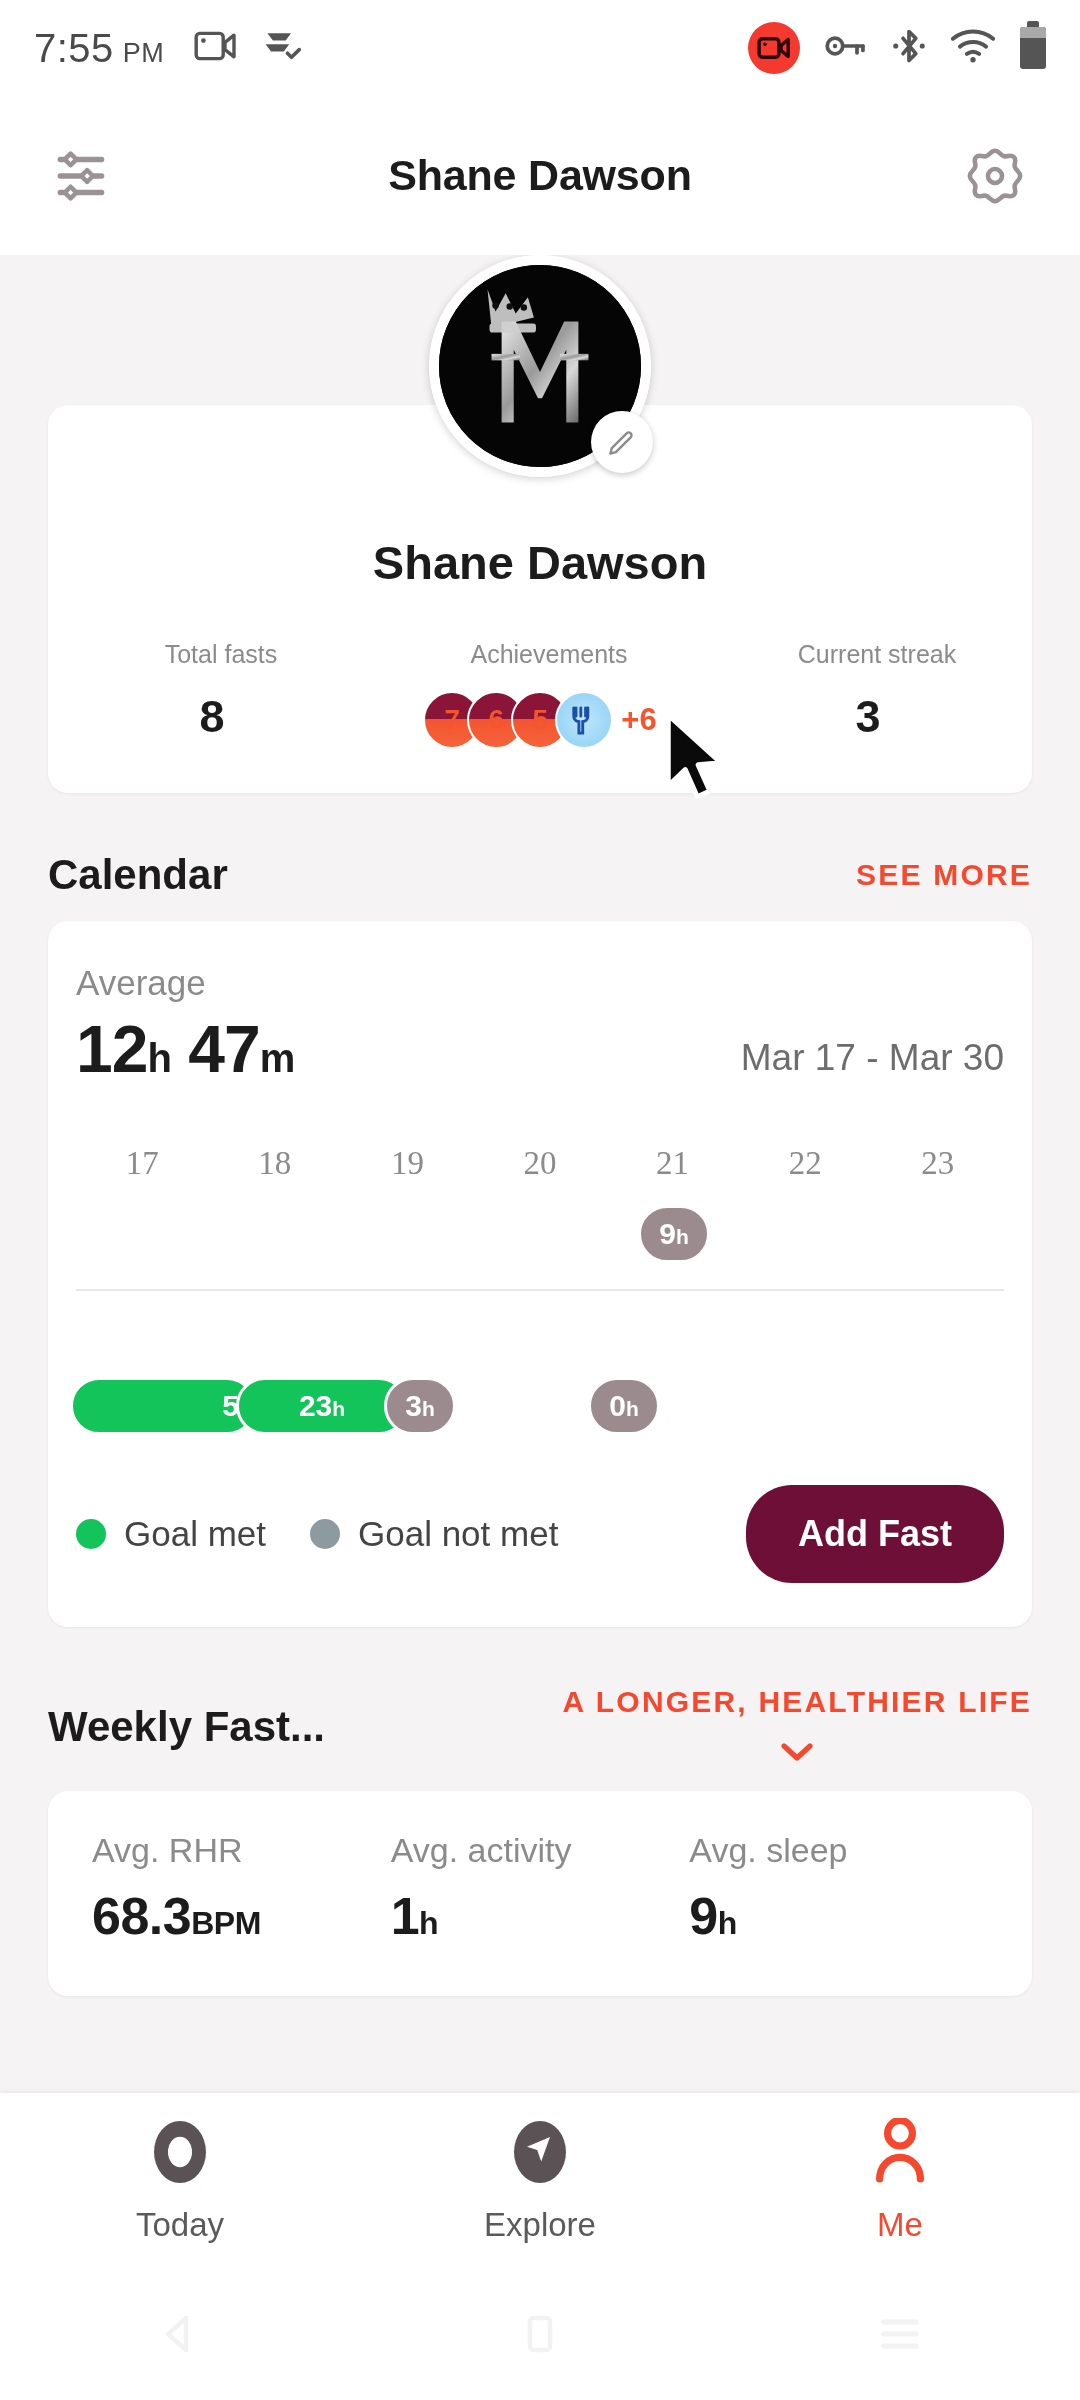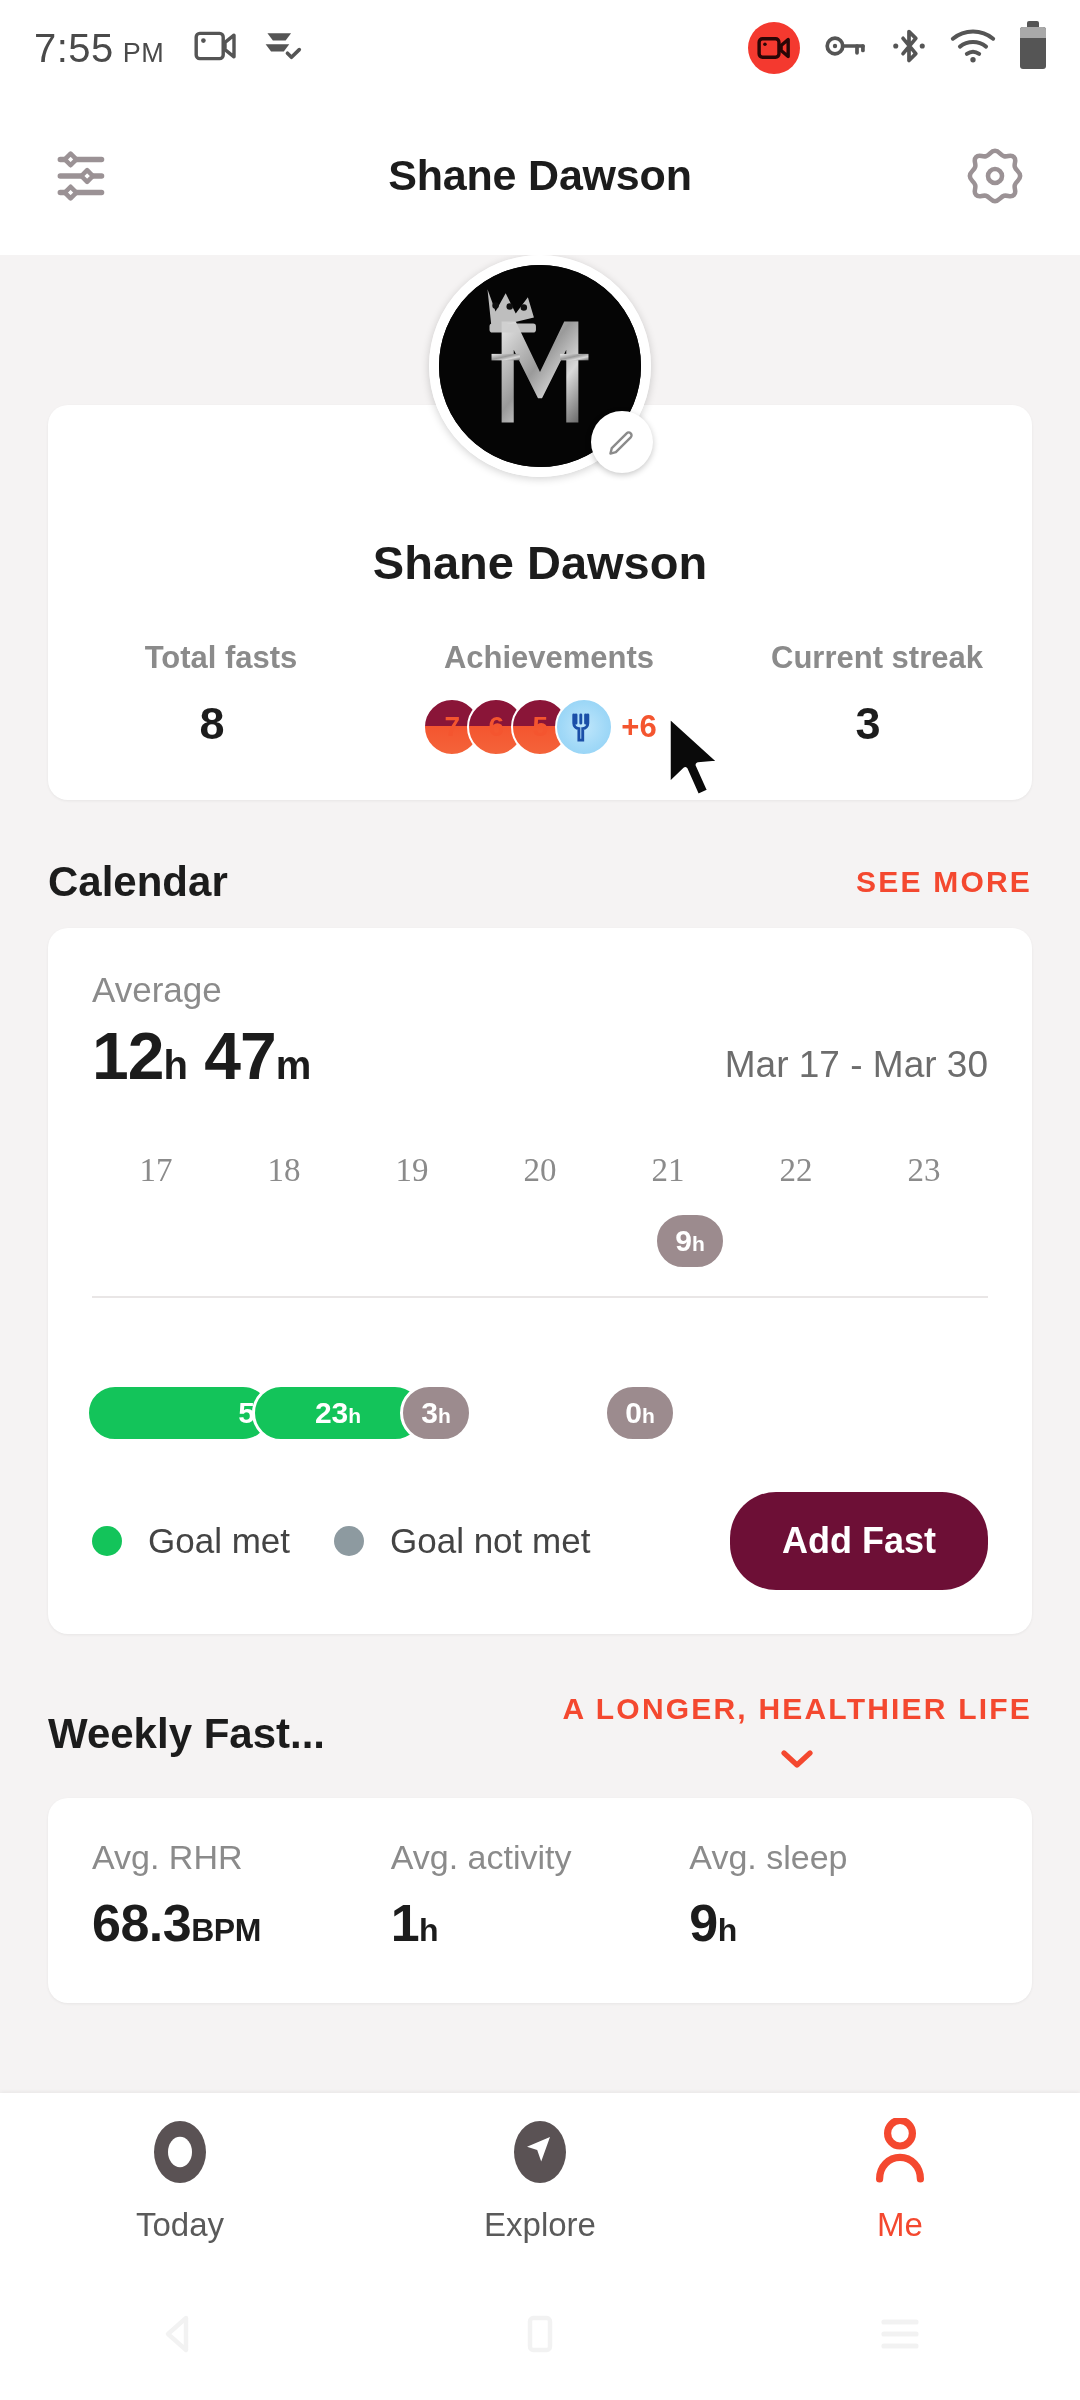--- a/index.html
+++ b/index.html
@@ -82,21 +82,21 @@
     width: 62px; height: 62px; border-radius: 50%; background: #ffffff;
     display: flex; align-items: center; justify-content: center;
     box-shadow: 0 2px 6px rgba(0,0,0,.22); cursor: pointer;
   }
   .profile-name {
     text-align: center; font-size: 47px; font-weight: 700; color: #1c1c1c;
     margin-bottom: 50px;
   }
   .stats-row { display: flex; }
   .stat { flex: 1; text-align: center; }
-  .stat-label { font-size: 31px; color: #8b8b8b; font-weight: 700; margin-bottom: 22px; margin-left: 18px; }
+  .stat-label { font-size: 25px; color: #8b8b8b; font-weight: 400; margin-bottom: 22px; margin-left: 18px; }
   .stat-value { font-size: 45px; font-weight: 700; color: #1c1c1c; }
 
   .badges { display: flex; align-items: center; justify-content: center; height: 58px; }
   .badge {
     width: 58px; height: 58px; border-radius: 50%;
     background: linear-gradient(180deg, #8a1538 0%, #8a1538 48%, #f4552f 48%, #f4633a 100%);
     display: flex; align-items: center; justify-content: center;
     color: #f4552f; font-size: 28px; font-weight: 700;
     border: 2px solid #ffffff; margin-left: -14px; position: relative;
   }
@@ -114,21 +114,21 @@
   }
   .section-title { font-size: 42px; font-weight: 700; color: #1c1c1c; }
   .section-title.clipped { max-width: 380px; white-space: nowrap; overflow: hidden; }
   .section-link {
     font-size: 30px; font-weight: 700; color: #f4482f;
     letter-spacing: 2.2px; cursor: pointer;
   }
   .section-link.with-caret { display: flex; align-items: center; gap: 16px; flex-direction: column; }
 
   
-  .calendar-card { padding: 42px 44px 44px; }
+  .calendar-card { padding: 42px 28px 44px; }
   .cal-avg-label { font-size: 35px; color: #8b8b8b; margin-bottom: 8px; }
   .cal-top { display: flex; align-items: flex-end; justify-content: space-between; }
   .cal-avg-value { font-size: 66px; font-weight: 700; color: #1c1c1c; letter-spacing: -1px; }
   .cal-avg-value .u { font-size: 40px; font-weight: 700; }
   .cal-range { font-size: 37px; color: #6d6d6d; font-weight: 400; padding-bottom: 8px; }
 
   .cal-week { position: relative; height: 138px; margin-top: 32px; }
   .cal-week + .cal-week { border-top: 2px solid #e9e6e6; }
   .cal-days { display: flex; font-family: Liberation Serif, serif; }
   .cal-day { flex: 1; text-align: center; padding-top: 22px; }
@@ -140,21 +140,21 @@
     display: flex; align-items: center; color: #ffffff;
     font-size: 30px; font-weight: 700; border: 3px solid #ffffff;
   }
   .bar.green { background: #13c45a; }
   .bar.gray  { background: #9c8b8e; }
   .bar .lbl { margin-left: auto; margin-right: 14px; white-space: nowrap; }
   .bar .lbl .u { font-size: 21px; font-weight: 700; }
   .bar.center .lbl { margin: 0 auto; }
 
   .cal-footer { display: flex; align-items: center; margin-top: 58px; }
-  .legend { display: flex; align-items: center; gap: 26px; margin-right: 44px; }
+  .legend { display: flex; align-items: center; gap: 18px; margin-right: 44px; }
   .legend-dot { width: 30px; height: 30px; border-radius: 50%; }
   .legend-dot.green { background: #13c45a; }
   .legend-dot.gray  { background: #8d9aa0; }
   .legend-text { font-size: 35px; color: #444; }
   .add-fast-btn {
     margin-left: auto; background: #6d0f36; color: #ffffff;
     font-size: 36px; font-weight: 700; border: none; border-radius: 46px;
     padding: 28px 52px; cursor: pointer;
   }
 

